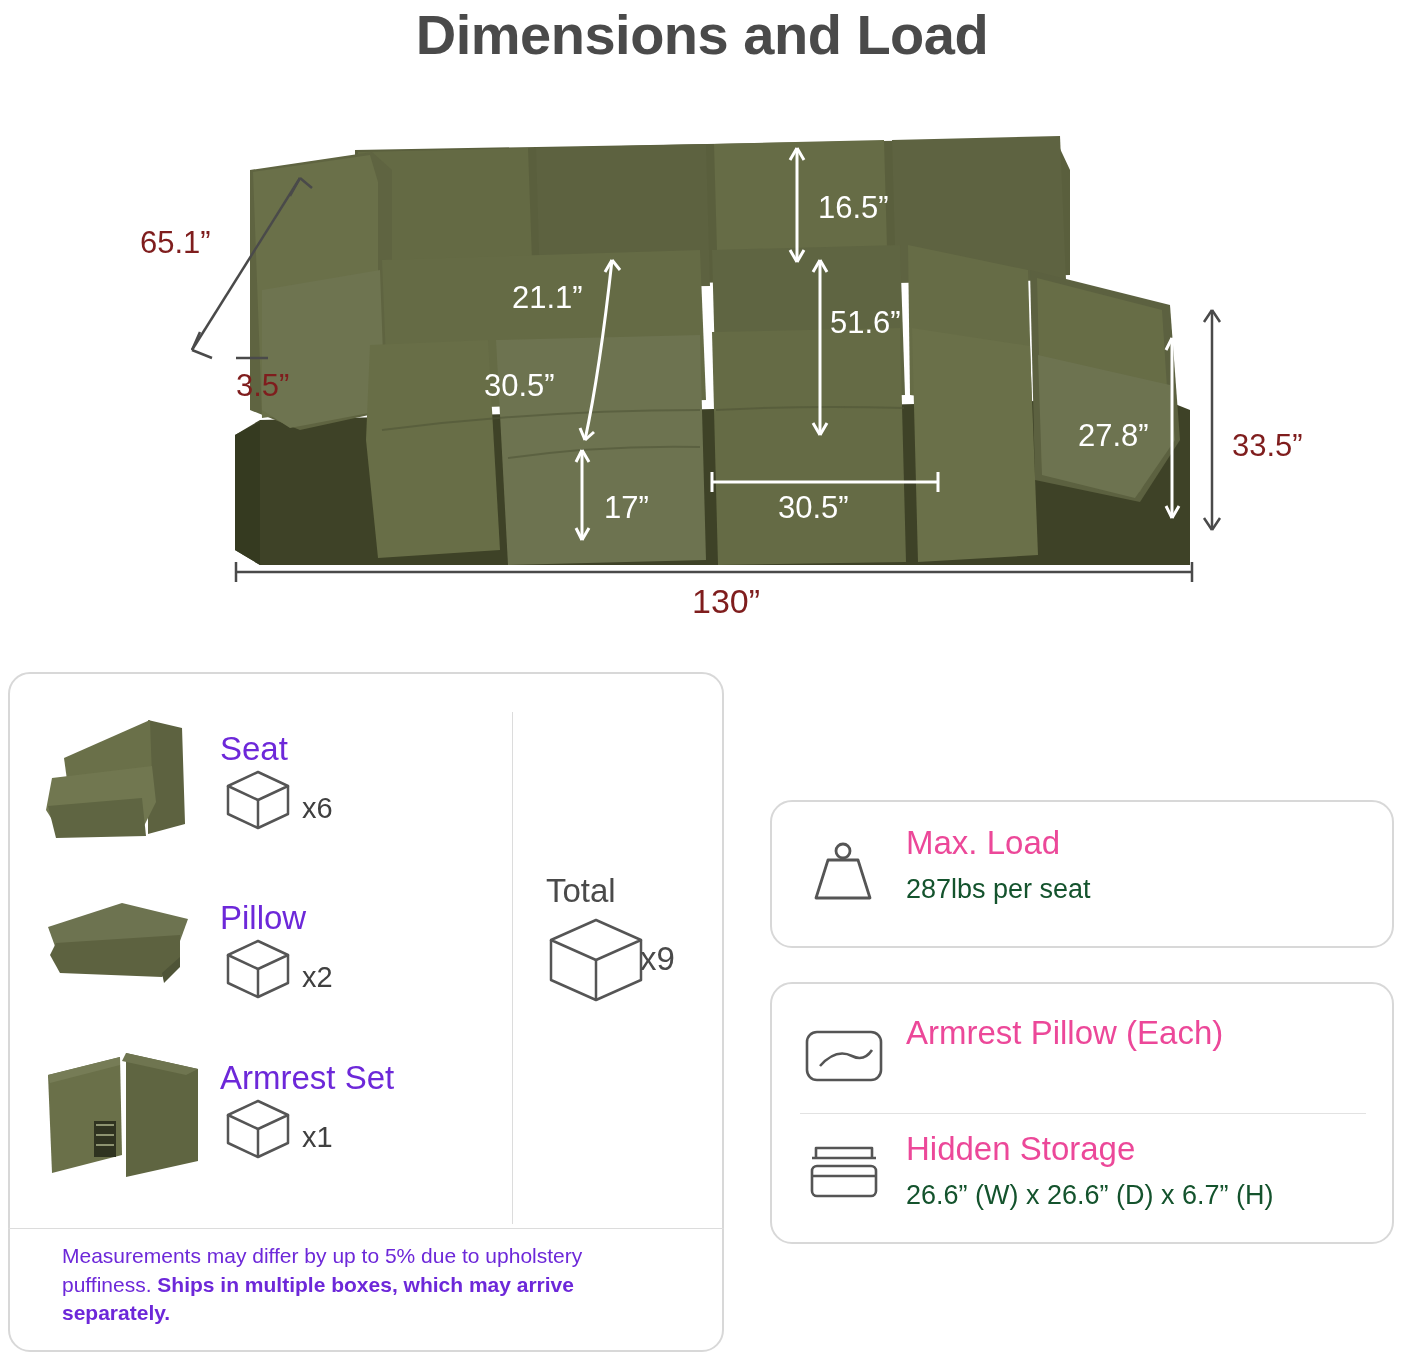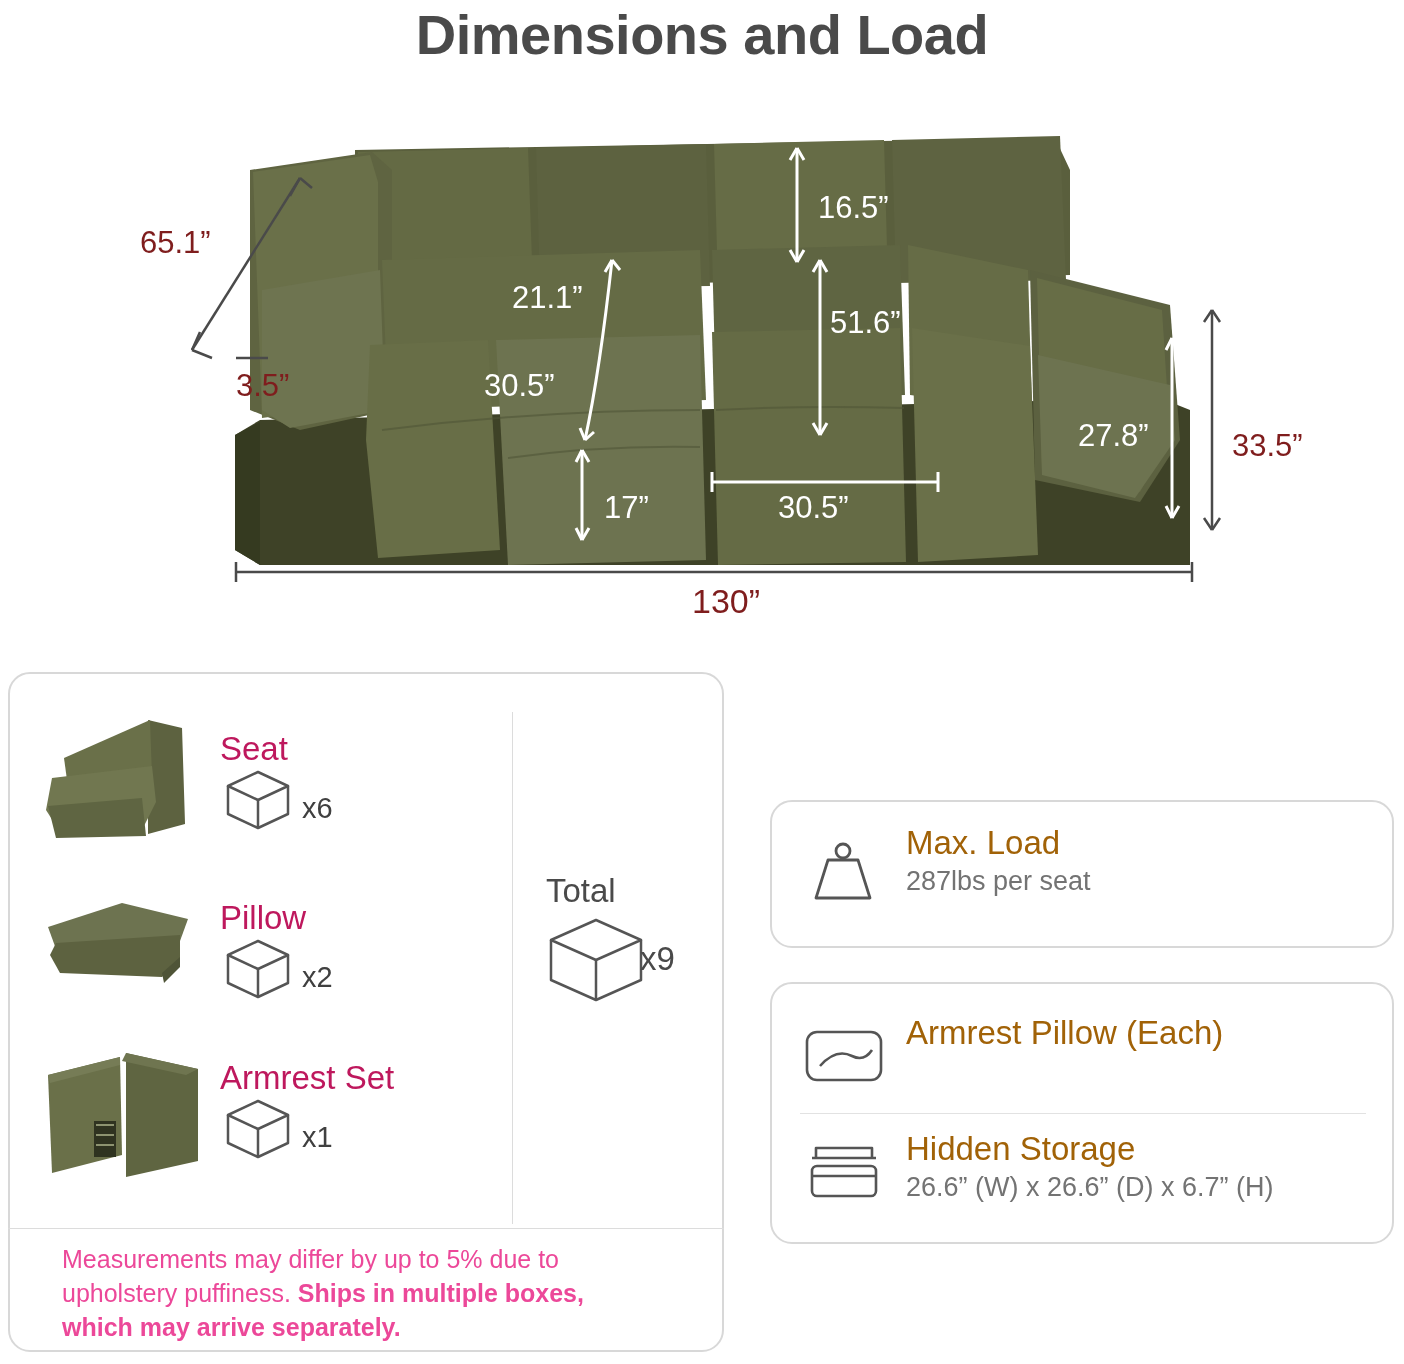--- a/index.html
+++ b/index.html
@@ -78,21 +78,21 @@
     position: absolute;
     left: 30px;
     width: 470px;
     height: 150px;
   }
   .part-label {
     position: absolute;
     left: 190px;
     top: 24px;
     font-size: 33px;
-    color: #be185d;
+    color: #6d28d9;
   }
   .part-count {
     position: absolute;
     left: 272px;
     top: 86px;
     font-size: 29px;
     color: #404040;
   }
   .box-icon {
     position: absolute;
@@ -132,34 +132,34 @@
   .total-box {
     position: absolute;
     left: 541px;
     top: 912px;
   }
   .note {
     position: absolute;
     left: 62px;
     top: 1242px;
     width: 560px;
-    font-size: 25px;
+    font-size: 21px;
     line-height: 1.36;
-    color: #ec4899;
+    color: #6d28d9;
   }
   .note b { font-weight: bold; }
 
   .info-title {
     font-size: 33px;
-    color: #a16207;
+    color: #ec4899;
   }
   .info-sub {
     font-size: 27px;
-    color: #737373;
-    margin-top: 4px;
+    color: #14532d;
+    margin-top: 12px;
   }
   .info-icon {
     position: absolute;
   }
   .spec-divider {
     position: absolute;
     left: 800px;
     top: 1113px;
     width: 566px;
     height: 1px;

